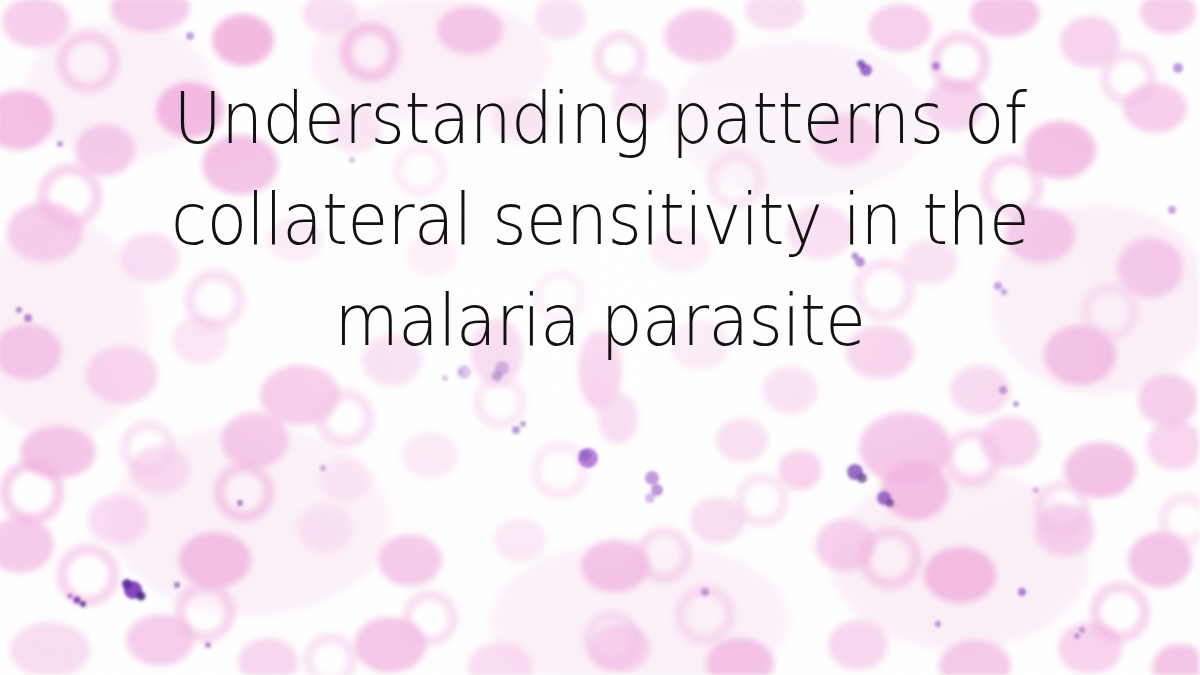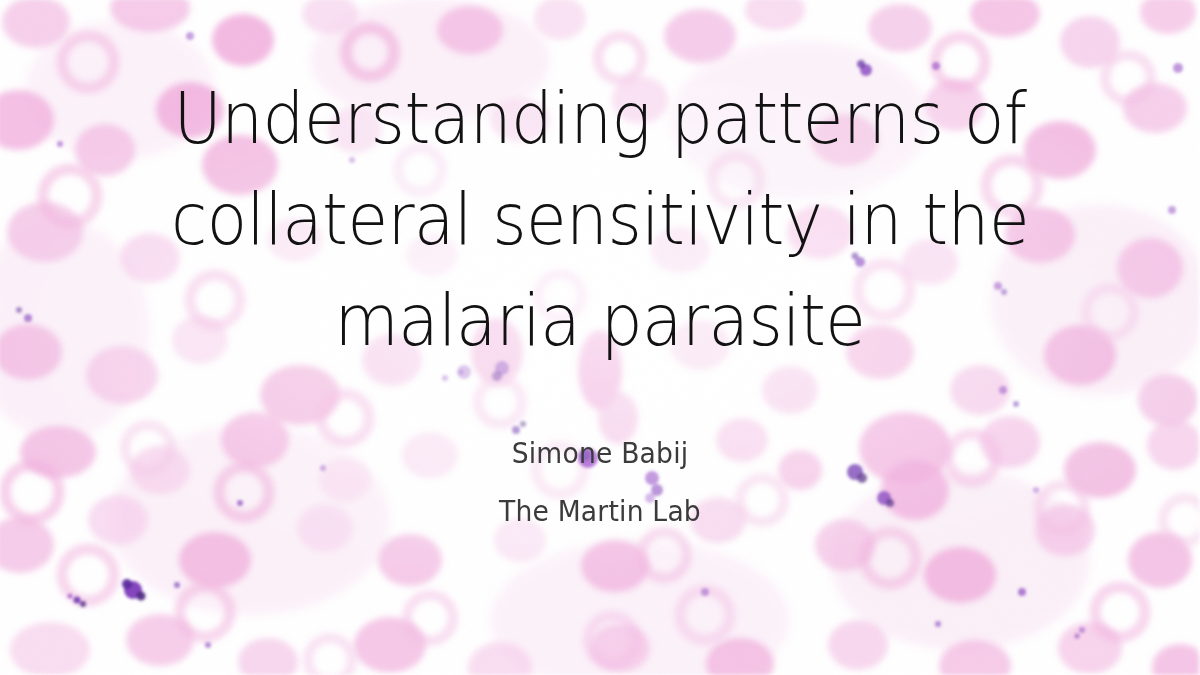--- a/index.html
+++ b/index.html
@@ -325,19 +325,15 @@
   <div id="edge-fade"></div>
 
   <div id="text-layer">
 
     <div id="title-block">
       <span class="title-line">Understanding patterns of</span>
       <span class="title-line">collateral sensitivity in the</span>
       <span class="title-line">malaria parasite</span>
     </div>
 
-    <div id="subtitle-block">
-      <span class="subtitle-line">Simone Babij</span>
-      <span class="subtitle-line">The Martin Lab</span>
-    </div>
 
   </div>
 </div>
 
 </body></html>

